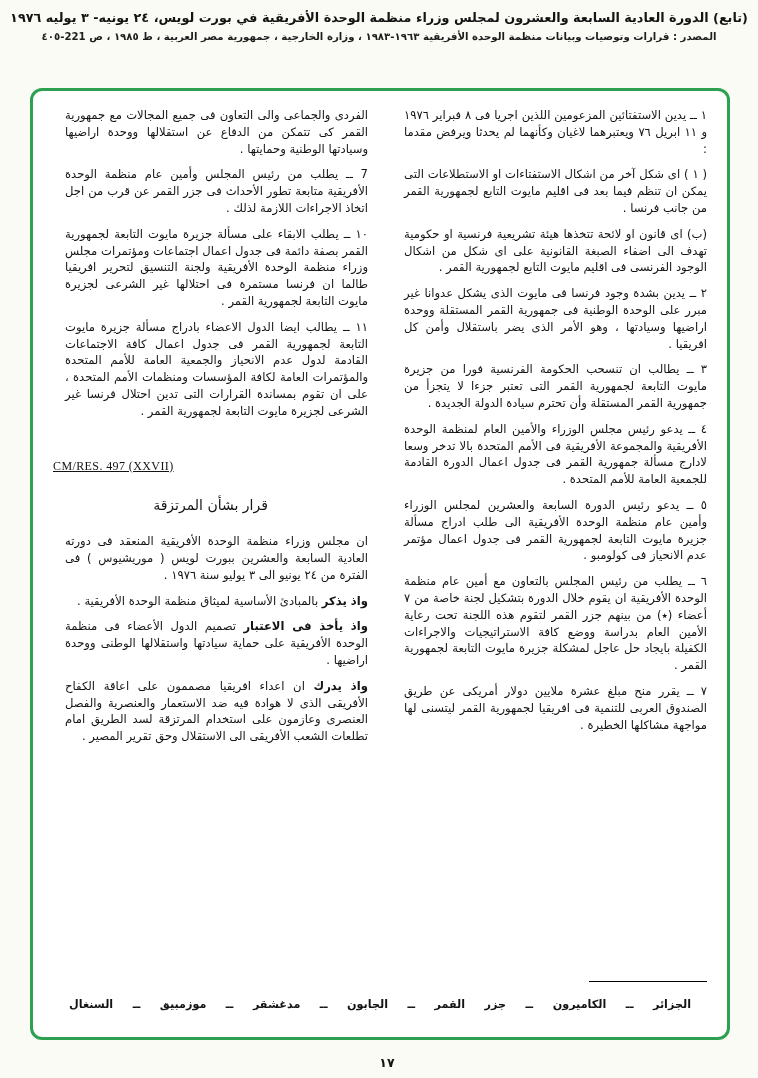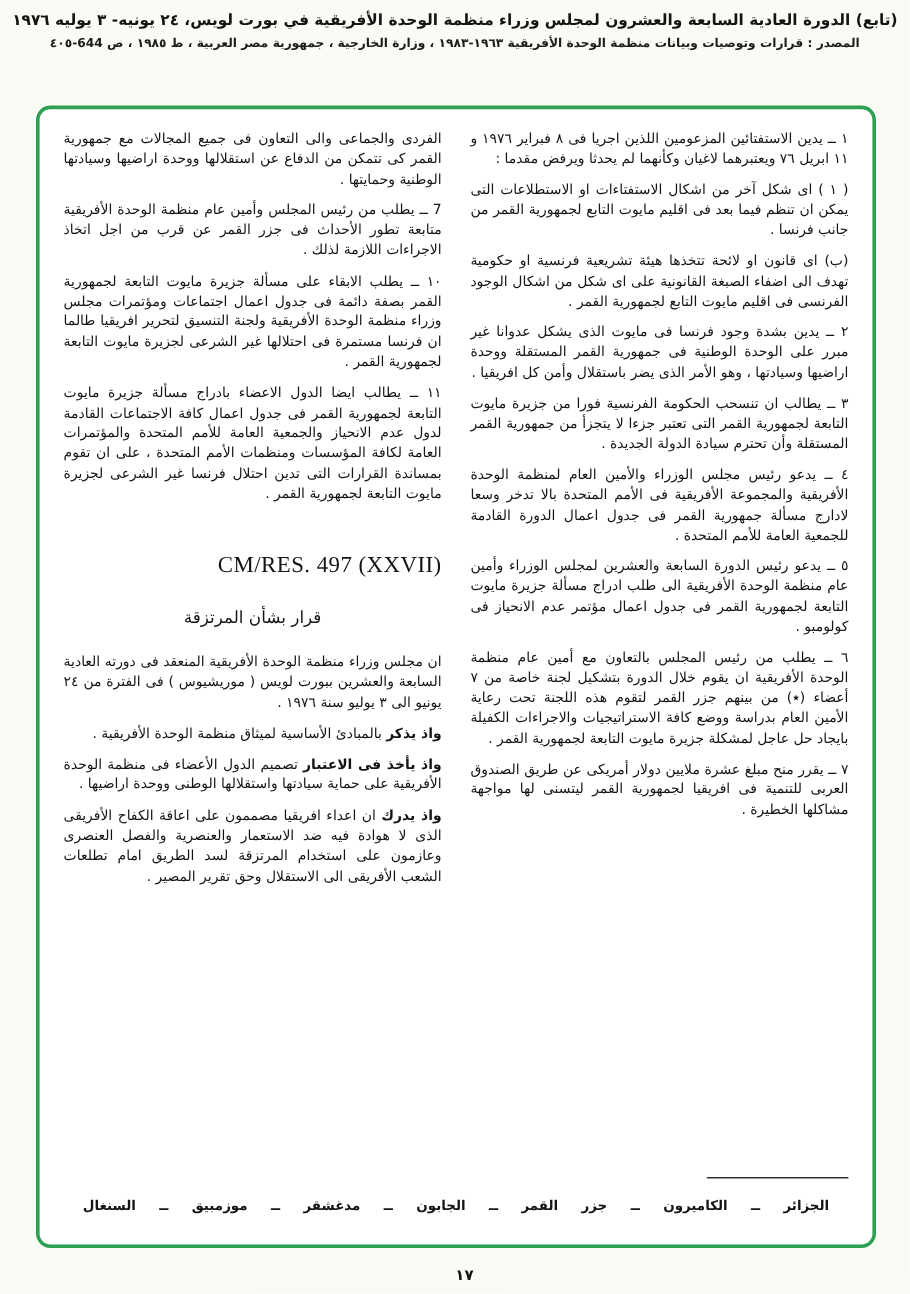--- a/index.html
+++ b/index.html
@@ -32,28 +32,29 @@
   }
 
   .columns { display: flex; direction: rtl; gap: 24px; }
   .col {
     width: 50%;
     direction: rtl;
     text-align: justify;
     font-size: 11.6px;
     line-height: 1.45;
   }
-  .col p { margin: 0 0 9px 0; }
+  .col p { margin: 0 0 9px 12px; }
   .lead { font-weight: 700; }
 
   .res-code {
-    direction: ltr; text-align: right;
+    direction: ltr; text-align: left;
     font-family: "Liberation Serif", serif;
-    font-size: 19px; letter-spacing: 0.4px;
+    font-size: 12px; letter-spacing: 0.4px;
     margin: 38px 0 20px 0;
+    text-decoration: underline;
   }
   .res-title {
     text-align: center; font-weight: 400;
     font-size: 14px; margin: 0 0 18px 0;
   }
 
   
   .footnote {
     position: absolute; bottom: 10px; left: 20px; right: 20px;
     direction: rtl;
@@ -72,21 +73,21 @@
   .page-number {
     position: absolute; bottom: 8px; left: 16px; right: 0;
     text-align: center; font-size: 12.5px; font-weight: 700;
   }
 </style>
 </head>
 <body>
 
 <header class="page-header">
   <div class="header-title">(تابع) الدورة العادية السابعة والعشرون لمجلس وزراء منظمة الوحدة الأفريقية في بورت لويس، ٢٤ يونيه- ٣ يوليه ١٩٧٦</div>
-  <div class="header-source">المصدر :  قرارات وتوصيات وبيانات منظمة الوحدة الأفريقية ١٩٦٣-١٩٨٣ ، وزارة الخارجية ، جمهورية مصر العربية ، ط ١٩٨٥ ، ص 644-٤٠٥</div>
+  <div class="header-source">المصدر :  قرارات وتوصيات وبيانات منظمة الوحدة الأفريقية ١٩٦٣-١٩٨٣ ، وزارة الخارجية ، جمهورية مصر العربية ، ط ١٩٨٥ ، ص 221-٤٠٥</div>
 </header>
 
 <main class="doc-frame">
   <div class="columns">
 
     <section class="col">
       <p>١ ــ يدين الاستفتائين المزعومين اللذين اجريا فى ٨ فبراير ١٩٧٦ و ١١ ابريل ٧٦ ويعتبرهما لاغيان وكأنهما لم يحدثا ويرفض مقدما :</p>
       <p>( ١ ) اى شكل آخر من اشكال الاستفتاءات او الاستطلاعات التى يمكن ان تنظم فيما بعد فى اقليم مايوت التابع لجمهورية القمر من جانب فرنسا .</p>
       <p>(ب) اى قانون او لائحة تتخذها هيئة تشريعية فرنسية او حكومية تهدف الى اضفاء الصبغة القانونية على اى شكل من اشكال الوجود الفرنسى فى اقليم مايوت التابع لجمهورية القمر .</p>
       <p>٢ ــ يدين بشدة وجود فرنسا فى مايوت الذى يشكل عدوانا غير مبرر على الوحدة الوطنية فى جمهورية القمر المستقلة ووحدة اراضيها وسيادتها ، وهو الأمر الذى يضر باستقلال وأمن كل افريقيا .</p>

